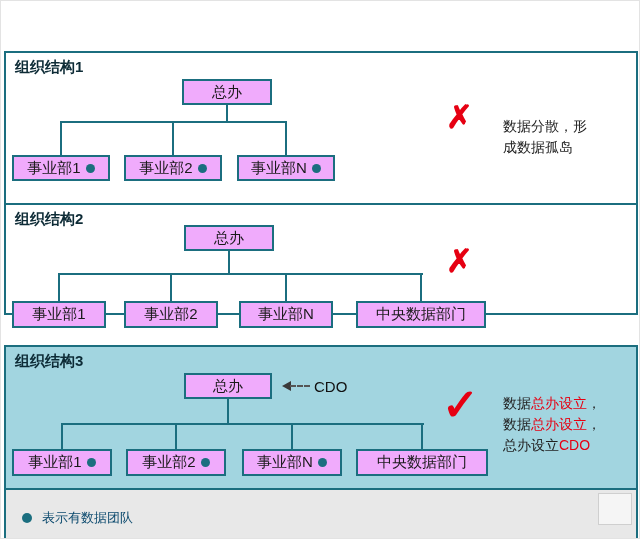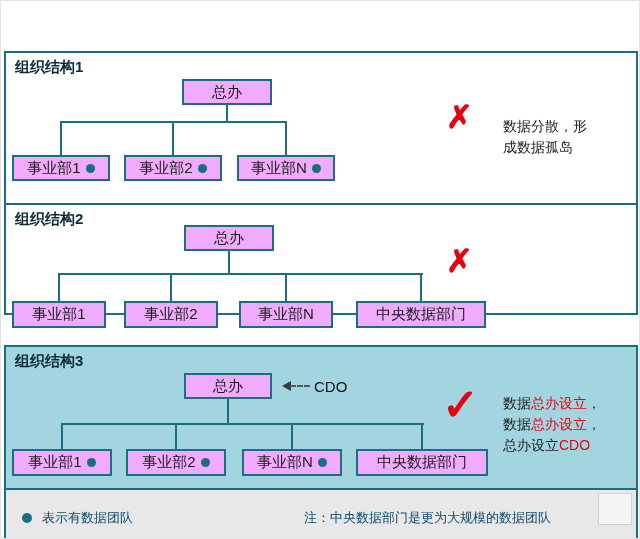--- a/index.html
+++ b/index.html
@@ -187,17 +187,16 @@
 
     <div class="verdict check" style="left:436px; top:36px;">✓</div>
     <div class="note" style="left:497px; top:46px; width:104px;">
       <span>数据</span><span class="red">总办设立</span><span>，数据</span><span class="red">总办设立</span><span>，总办设立</span><span class="red">CDO</span>
     </div>
   </div>
 
   <div class="footer">
     <span class="legend-dot"></span>
     <span class="legend-text">表示有数据团队</span>
-    <span class="footer-note">注：中央数据部门是更为大规模的数据团队</span>
     <span class="watermark"></span>
   </div>
 
 </div>
 
 </body></html>

